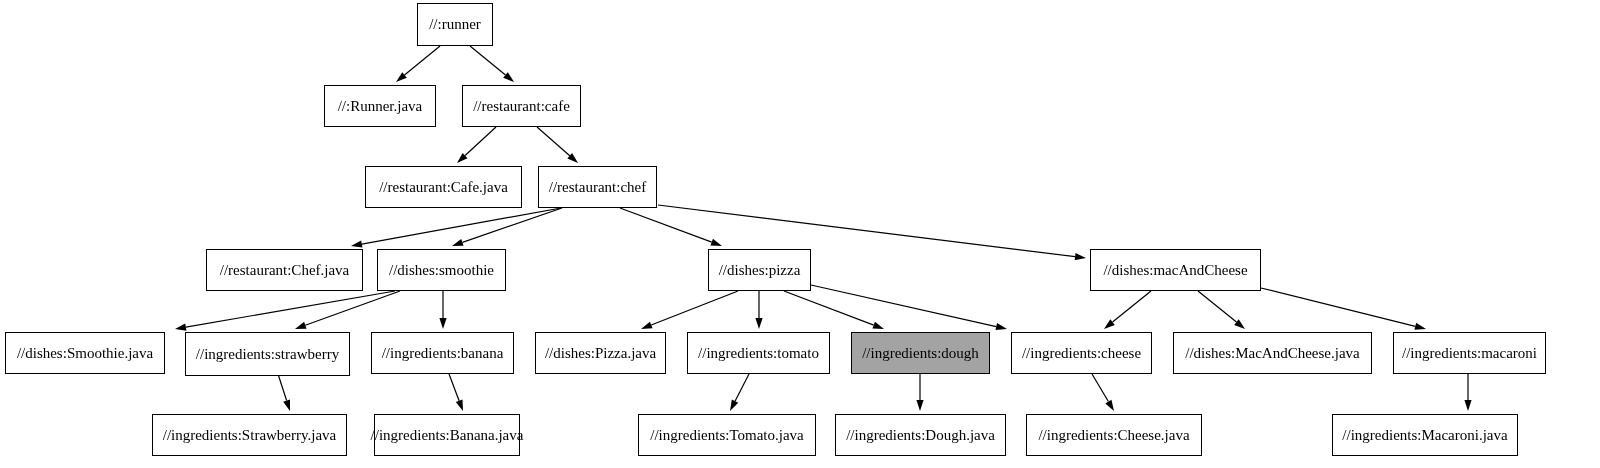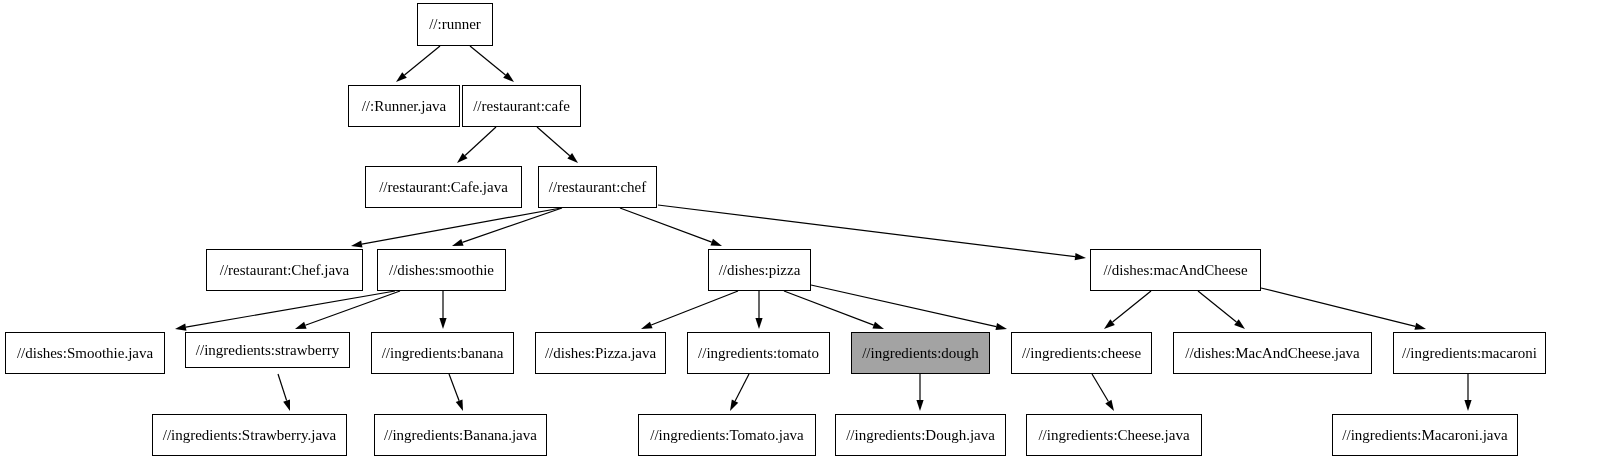--- a/index.html
+++ b/index.html
@@ -91,21 +91,21 @@
       <line x1="920" y1="374" x2="920" y2="400" stroke="#000000" stroke-width="1.2"></line>
       <polygon points="920,411 916.4,400 923.6,400" fill="#000000"></polygon>
       <line x1="1092" y1="374" x2="1108.3781706783514" y2="401.5451052317727" stroke="#000000" stroke-width="1.2"></line>
       <polygon points="1114,411 1105.2838414814769,403.38497664613044 1111.4724998752258,399.705233817415" fill="#000000"></polygon>
       <line x1="1468" y1="374" x2="1468" y2="400" stroke="#000000" stroke-width="1.2"></line>
       <polygon points="1468,411 1464.4,400 1471.6,400" fill="#000000"></polygon>
     </svg>
 <div class="node" style="left: 417px; top: 3px; width: 76px; height: 43px; border-color: rgb(0, 0, 0); background: rgb(255, 255, 255);">
       <span class="node-label">//:runner</span>
     </div>
-    <div class="node" style="left: 348px; top: 85px; width: 112px; height: 42px; border-color: rgb(0, 0, 0); background: rgb(255, 255, 255);">
+    <div class="node" style="left: 324px; top: 85px; width: 112px; height: 42px; border-color: rgb(0, 0, 0); background: rgb(255, 255, 255);">
       <span class="node-label">//:Runner.java</span>
     </div>
     <div class="node" style="left: 462px; top: 85px; width: 119px; height: 42px; border-color: rgb(0, 0, 0); background: rgb(255, 255, 255);">
       <span class="node-label">//restaurant:cafe</span>
     </div>
     <div class="node" style="left: 365px; top: 166px; width: 157px; height: 42px; border-color: rgb(0, 0, 0); background: rgb(255, 255, 255);">
       <span class="node-label">//restaurant:Cafe.java</span>
     </div>
     <div class="node" style="left: 538px; top: 166px; width: 119px; height: 42px; border-color: rgb(0, 0, 0); background: rgb(255, 255, 255);">
       <span class="node-label">//restaurant:chef</span>
@@ -118,21 +118,21 @@
     </div>
     <div class="node" style="left: 708px; top: 249px; width: 103px; height: 42px; border-color: rgb(0, 0, 0); background: rgb(255, 255, 255);">
       <span class="node-label">//dishes:pizza</span>
     </div>
     <div class="node" style="left: 1090px; top: 249px; width: 171px; height: 42px; border-color: rgb(0, 0, 0); background: rgb(255, 255, 255);">
       <span class="node-label">//dishes:macAndCheese</span>
     </div>
     <div class="node" style="left: 5px; top: 332px; width: 160px; height: 42px; border-color: rgb(0, 0, 0); background: rgb(255, 255, 255);">
       <span class="node-label">//dishes:Smoothie.java</span>
     </div>
-    <div class="node" style="left: 185px; top: 332px; width: 165px; height: 36px; border-color: rgb(0, 0, 0); background: rgb(255, 255, 255);">
+    <div class="node" style="left: 185px; top: 332px; width: 165px; height: 44px; border-color: rgb(0, 0, 0); background: rgb(255, 255, 255);">
       <span class="node-label">//ingredients:strawberry</span>
     </div>
     <div class="node" style="left: 371px; top: 332px; width: 143px; height: 42px; border-color: rgb(0, 0, 0); background: rgb(255, 255, 255);">
       <span class="node-label">//ingredients:banana</span>
     </div>
     <div class="node" style="left: 535px; top: 332px; width: 131px; height: 42px; border-color: rgb(0, 0, 0); background: rgb(255, 255, 255);">
       <span class="node-label">//dishes:Pizza.java</span>
     </div>
     <div class="node" style="left: 687px; top: 332px; width: 143px; height: 42px; border-color: rgb(0, 0, 0); background: rgb(255, 255, 255);">
       <span class="node-label">//ingredients:tomato</span>
@@ -145,21 +145,21 @@
     </div>
     <div class="node" style="left: 1173px; top: 332px; width: 199px; height: 42px; border-color: rgb(0, 0, 0); background: rgb(255, 255, 255);">
       <span class="node-label">//dishes:MacAndCheese.java</span>
     </div>
     <div class="node" style="left: 1393px; top: 332px; width: 153px; height: 42px; border-color: rgb(0, 0, 0); background: rgb(255, 255, 255);">
       <span class="node-label">//ingredients:macaroni</span>
     </div>
     <div class="node" style="left: 152px; top: 414px; width: 195px; height: 42px; border-color: rgb(0, 0, 0); background: rgb(255, 255, 255);">
       <span class="node-label">//ingredients:Strawberry.java</span>
     </div>
-    <div class="node" style="left: 374px; top: 414px; width: 173px; height: 42px; border-color: rgb(0, 0, 0); background: rgb(255, 255, 255);">
+    <div class="node" style="left: 374px; top: 414px; width: 146px; height: 42px; border-color: rgb(0, 0, 0); background: rgb(255, 255, 255);">
       <span class="node-label">//ingredients:Banana.java</span>
     </div>
     <div class="node" style="left: 638px; top: 414px; width: 178px; height: 42px; border-color: rgb(0, 0, 0); background: rgb(255, 255, 255);">
       <span class="node-label">//ingredients:Tomato.java</span>
     </div>
     <div class="node" style="left: 835px; top: 414px; width: 171px; height: 42px; border-color: rgb(0, 0, 0); background: rgb(255, 255, 255);">
       <span class="node-label">//ingredients:Dough.java</span>
     </div>
     <div class="node" style="left: 1026px; top: 414px; width: 176px; height: 42px; border-color: rgb(0, 0, 0); background: rgb(255, 255, 255);">
       <span class="node-label">//ingredients:Cheese.java</span>

